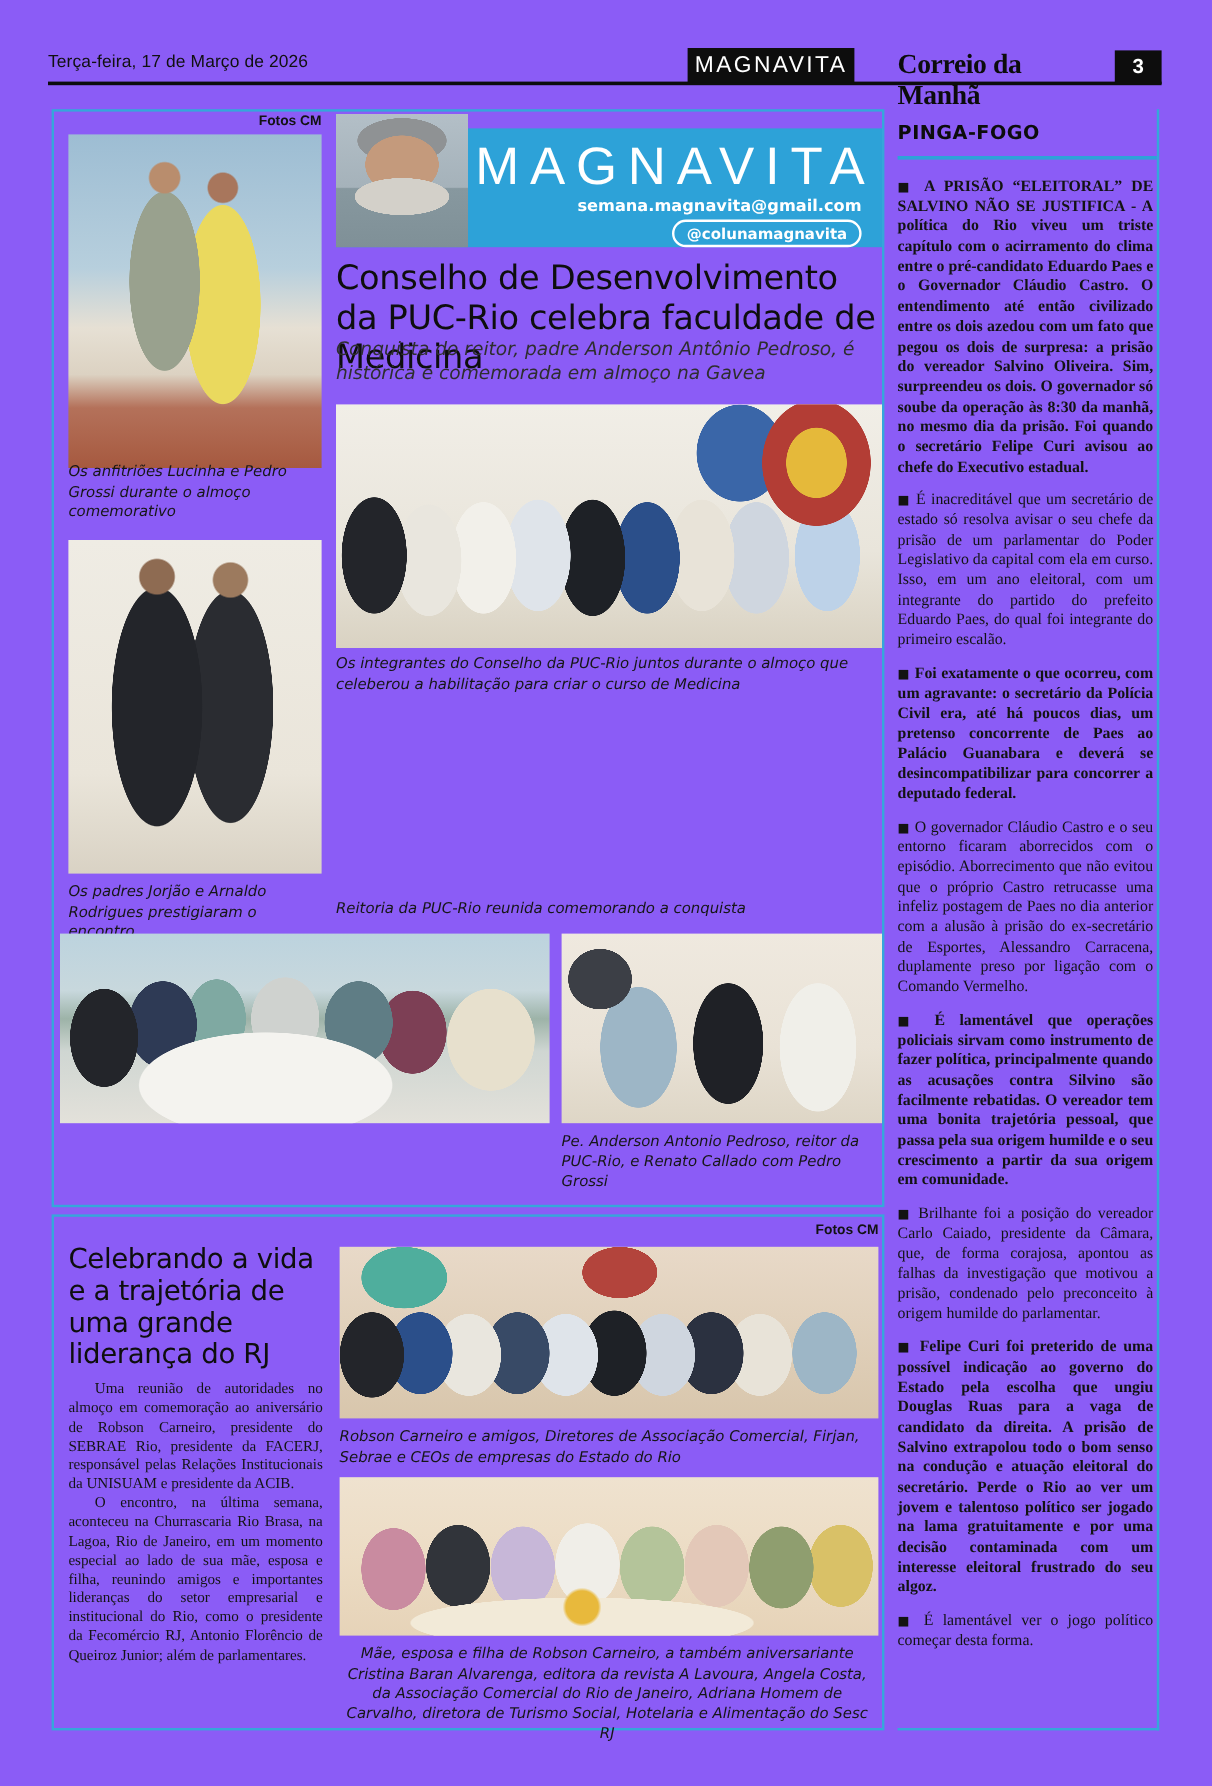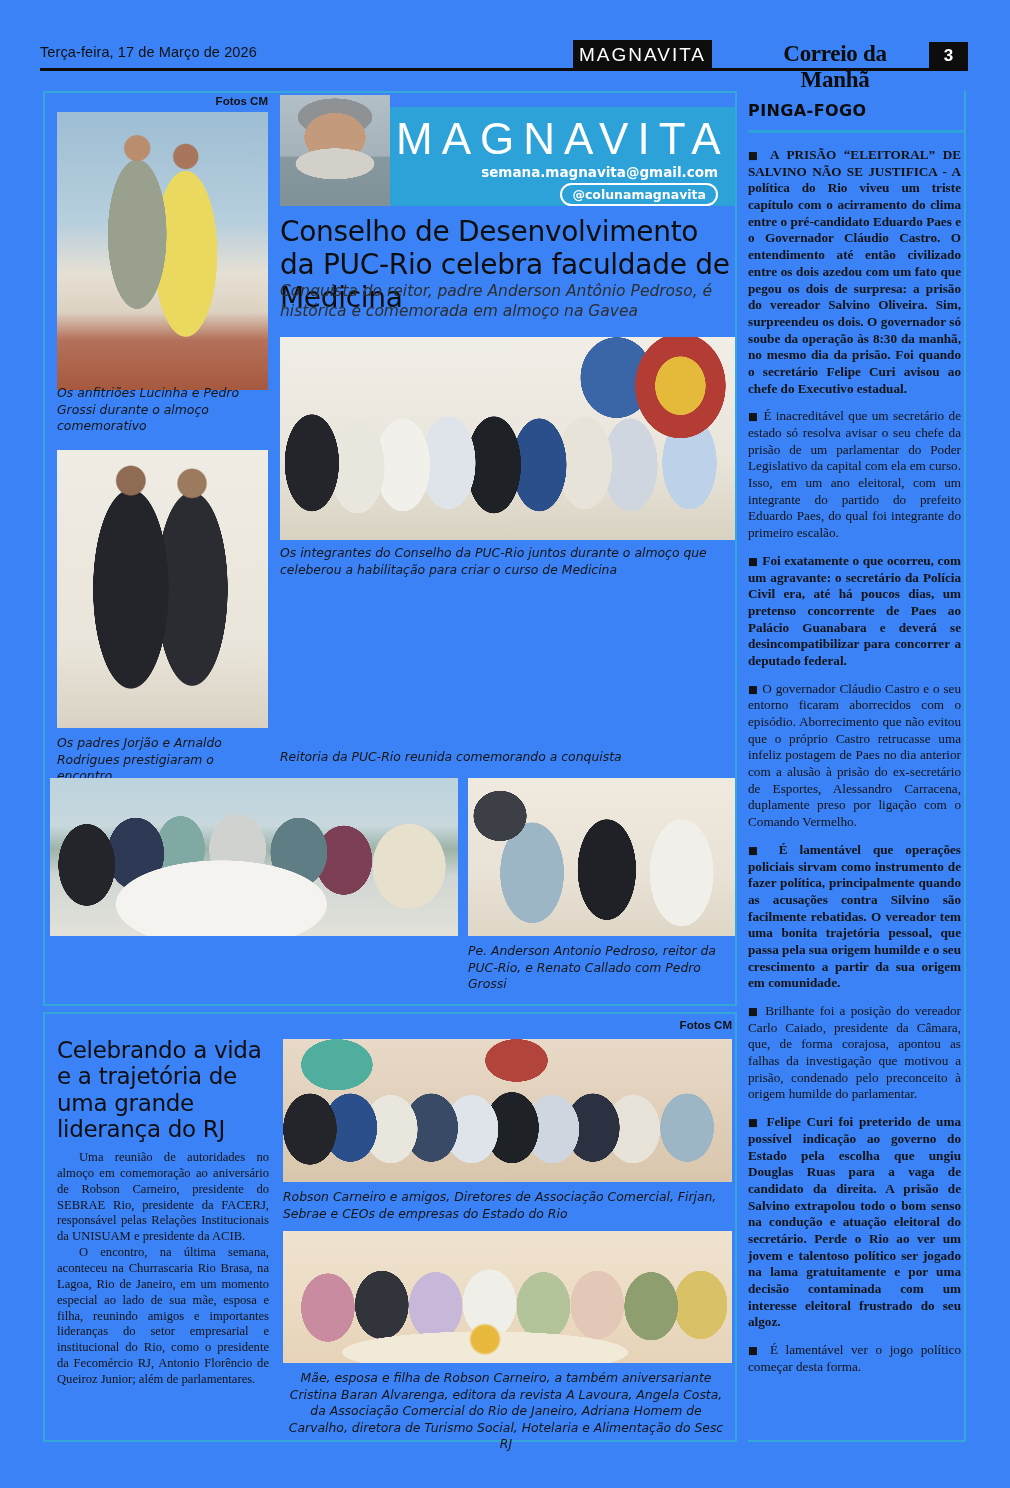--- a/index.html
+++ b/index.html
@@ -1,25 +1,25 @@
 <!DOCTYPE html>
 <html lang="pt"><head>
 <meta charset="utf-8">
 <style>
   html,body{margin:0;padding:0;background:#ffffff;}
-  #page{position:relative;width:1010px;height:1488px;background:#3b82f6;overflow:hidden;
+  #page{position:relative;width:1010px;height:1488px;background:#8b5cf6;overflow:hidden;
         font-family:"Liberation Sans",sans-serif;color:#111;}
   .abs{position:absolute;}
 
   
   .date{left:40px;top:44px;font-size:14.5px;letter-spacing:.1px;color:#101010;}
   .hrule{left:40px;top:68px;width:928px;height:3px;background:#0d0d0d;}
   .secbox{left:573px;top:40px;width:139px;height:29px;background:#0d0d0d;color:#fff;
           display:flex;align-items:center;justify-content:center;font-size:19px;letter-spacing:2px;}
-  .masthead{left:748px;top:41px;width:174px;text-align:center;
+  .masthead{left:748px;top:41px;width:174px;text-align:left;
             font-family:"Liberation Serif",serif;font-weight:700;font-size:23px;letter-spacing:-.3px;color:#0c0c0c;}
   .pagebox{left:929px;top:42px;width:39px;height:28px;background:#0d0d0d;color:#fff;
            display:flex;align-items:center;justify-content:center;font-size:17px;font-weight:700;}
 
   
   .bluebox{border:2px solid #35a7da;}
   .box1{left:43px;top:91px;width:690px;height:911px;}
   .box2{left:43px;top:1012px;width:690px;height:426px;}
   .pf-rightborder{left:964px;top:91px;width:2px;height:1351px;background:#35a7da;}
   .pf-bottomrule{left:748px;top:1440px;width:218px;height:2px;background:#35a7da;}

